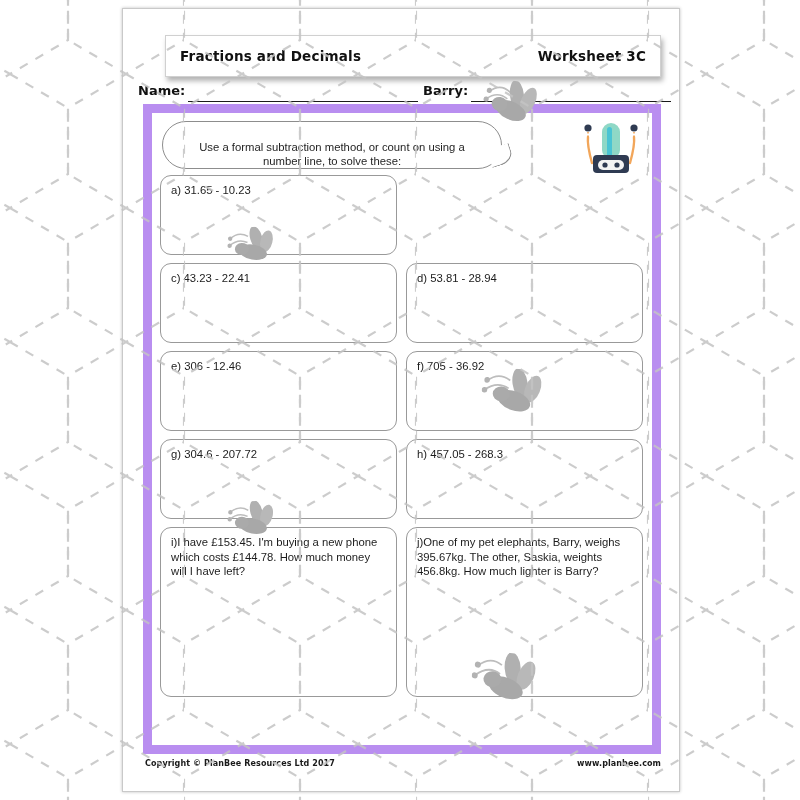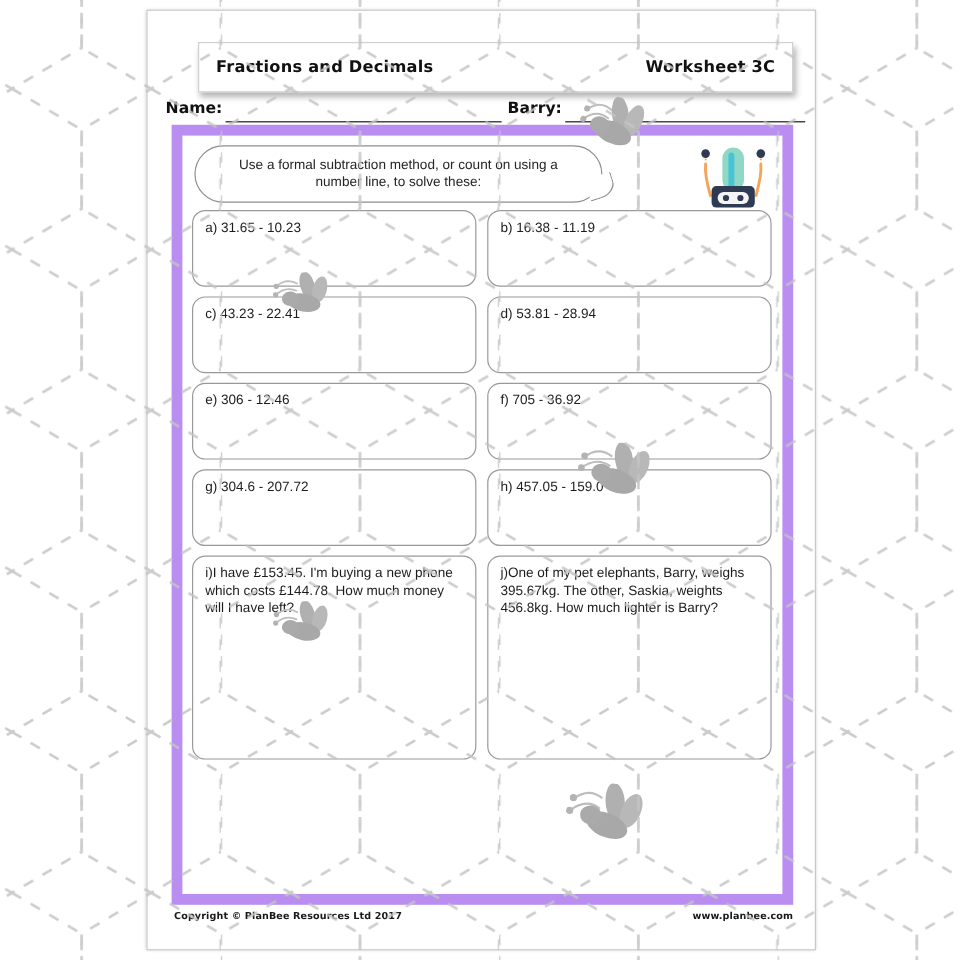--- a/index.html
+++ b/index.html
@@ -130,21 +130,21 @@
   }
   .bubble {
     position: relative;
     width: 100%;
     height: 100%;
     border: 1px solid #8d8d8d;
     border-radius: 26px;
     background: #ffffff;
     box-sizing: border-box;
     display: flex;
-    align-items: center;
+    align-items: flex-end;
     justify-content: center;
     text-align: center;
     padding: 0 16px;
   }
   .bubble-text {
     font-size: 11.3px;
     line-height: 14px;
     color: #252525;
   }
   .bubble-tail {
@@ -178,21 +178,21 @@
     width: 484px;
     z-index: 7;
   }
   .qrow {
     display: flex;
     gap: 9px;
     margin-bottom: 8px;
   }
   .qbox {
     width: 237px;
-    height: 64px;
+    height: 80px;
     border: 1px solid #999999;
     border-radius: 11px;
     background: transparent;
     box-sizing: border-box;
     padding: 7px 10px;
   }
   .qbox.tall { height: 170px; }
   .q-text {
     font-size: 11.3px;
     line-height: 14.5px;
@@ -276,23 +276,20 @@
             <circle cx="43" cy="50" r="2.6" fill="#2f3b52"></circle>
           </svg>
         </div>
 
         <div class="qgrid">
 
           <div class="qrow">
             <div class="qbox">
               <div class="q-text">a) 31.65 - 10.23</div>
             </div>
-            <div class="qbox">
-              <div class="q-text">b) 16.38 - 11.19</div>
-            </div>
           </div>
 
           <div class="qrow">
             <div class="qbox">
               <div class="q-text">c) 43.23 - 22.41</div>
             </div>
             <div class="qbox">
               <div class="q-text">d) 53.81 - 28.94</div>
             </div>
           </div>
@@ -304,21 +301,21 @@
             <div class="qbox">
               <div class="q-text">f) 705 - 36.92</div>
             </div>
           </div>
 
           <div class="qrow">
             <div class="qbox">
               <div class="q-text">g) 304.6 - 207.72</div>
             </div>
             <div class="qbox">
-              <div class="q-text">h) 457.05 - 159.0</div>
+              <div class="q-text">h) 457.05 - 268.3</div>
             </div>
           </div>
 
           <div class="qrow">
             <div class="qbox tall">
               <div class="q-text">i)I have £153.45. I'm buying a new phone which costs £144.78. How much money will I have left?</div>
             </div>
             <div class="qbox tall">
               <div class="q-text">j)One of my pet elephants, Barry, weighs 395.67kg. The other, Saskia, weights 456.8kg. How much lighter is Barry?</div>
             </div>

